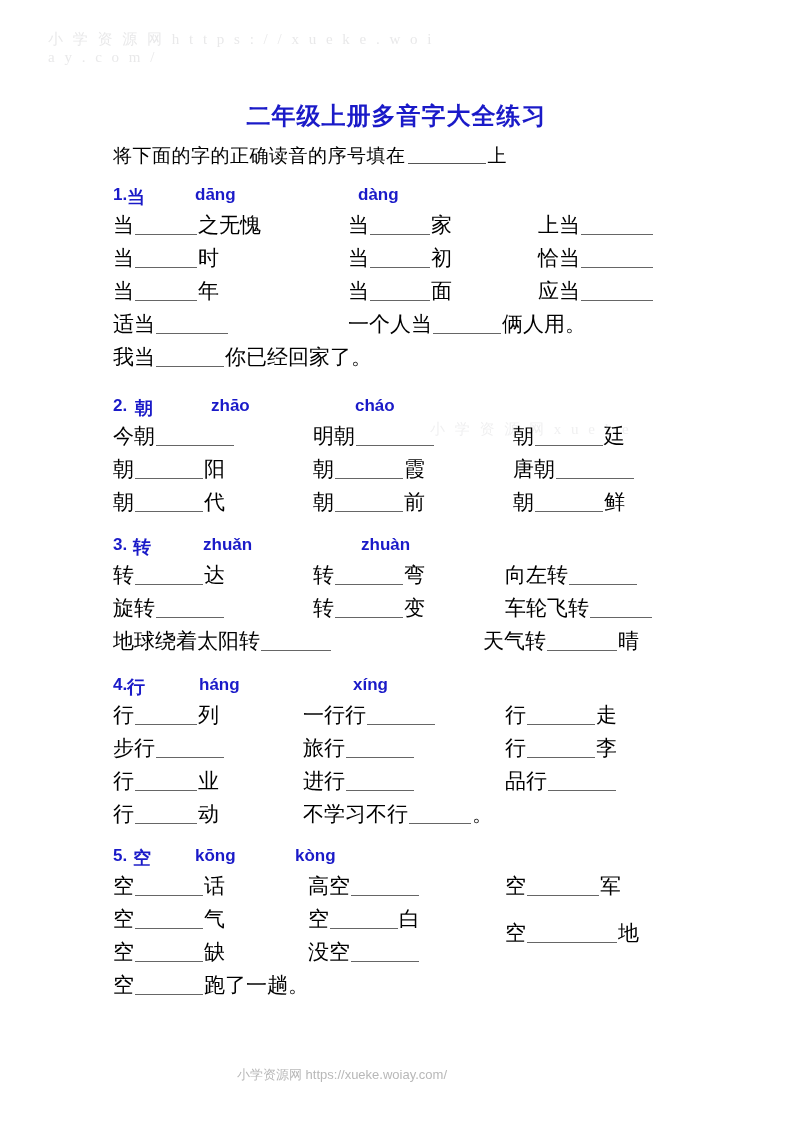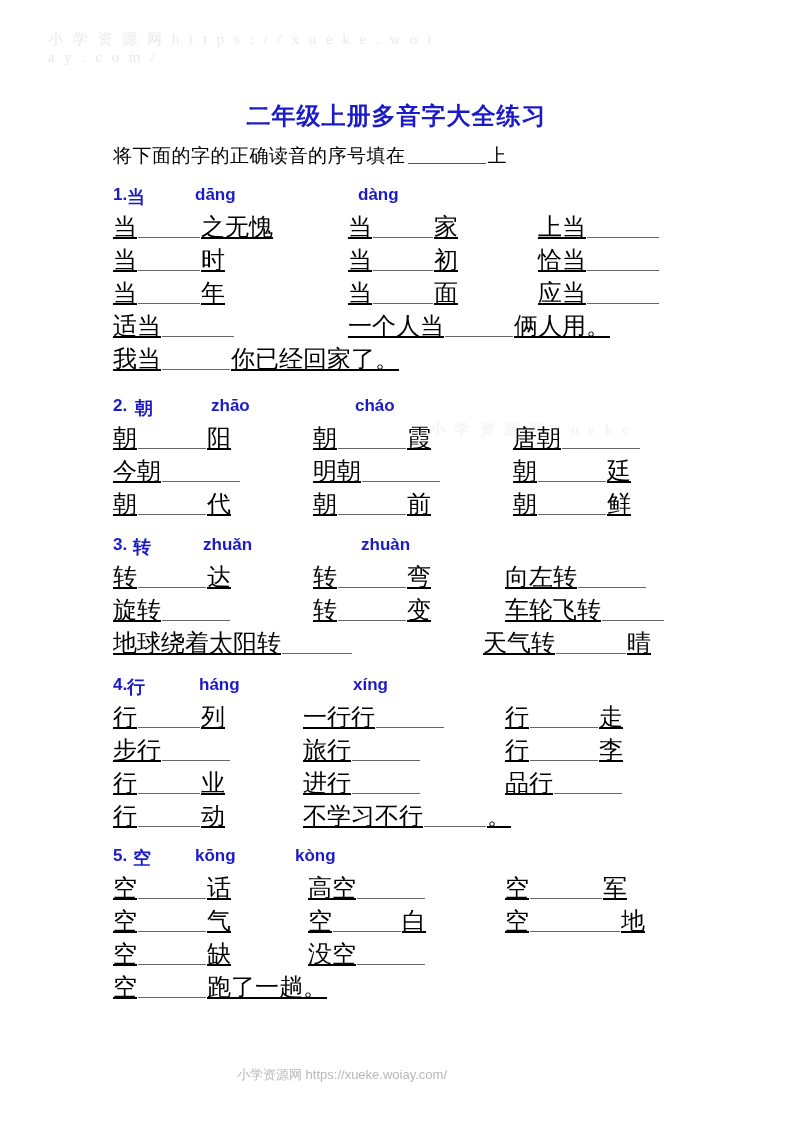--- a/index.html
+++ b/index.html
@@ -98,23 +98,22 @@
   .row {
     height: 33px;
     position: relative;
     white-space: nowrap;
     font-size: 18px;
   }
   .cell {
     position: absolute;
     top: 0;
     white-space: nowrap;
-    font-size: 24px;
-    font-family: "Liberation Serif", serif;
-    text-decoration: underline;
+    font-size: 21px;
+    font-family: "Liberation Serif", serif;
   }
   .u {
     display: inline-block;
     border-bottom: 1px solid #666;
     height: 17px;
     vertical-align: -3px;
     margin: 0 1px;
   }
   .footer {
     position: absolute;
@@ -173,28 +172,28 @@
         </div>
       </div>
       <div class="section" style="top: 396px;">
         <div class="sec-head" style="position: relative;">
           <span class="py" style="position: absolute; left: 0px; top: 0px;">2.</span>
           <span class="hz" style="position: absolute; left: 22px; top: 0px;">朝</span>
           <span class="py" style="position: absolute; left: 98px; top: 0px;">zhāo</span>
           <span class="py" style="position: absolute; left: 242px; top: 0px; text-align: right;">cháo</span>
         </div>
         <div class="row">
+          <div class="cell" style="left: 0px;"><span>今朝</span><span class="u" style="width: 78px;"></span></div>
+          <div class="cell" style="left: 200px;"><span>明朝</span><span class="u" style="width: 78px;"></span></div>
+          <div class="cell" style="left: 400px;"><span>朝</span><span class="u" style="width: 68px;"></span><span>廷</span></div>
+        </div>
+        <div class="row">
           <div class="cell" style="left: 0px;"><span>朝</span><span class="u" style="width: 68px;"></span><span>阳</span></div>
           <div class="cell" style="left: 200px;"><span>朝</span><span class="u" style="width: 68px;"></span><span>霞</span></div>
           <div class="cell" style="left: 400px;"><span>唐朝</span><span class="u" style="width: 78px;"></span></div>
-        </div>
-        <div class="row">
-          <div class="cell" style="left: 0px;"><span>今朝</span><span class="u" style="width: 78px;"></span></div>
-          <div class="cell" style="left: 200px;"><span>明朝</span><span class="u" style="width: 78px;"></span></div>
-          <div class="cell" style="left: 400px;"><span>朝</span><span class="u" style="width: 68px;"></span><span>廷</span></div>
         </div>
         <div class="row">
           <div class="cell" style="left: 0px;"><span>朝</span><span class="u" style="width: 68px;"></span><span>代</span></div>
           <div class="cell" style="left: 200px;"><span>朝</span><span class="u" style="width: 68px;"></span><span>前</span></div>
           <div class="cell" style="left: 400px;"><span>朝</span><span class="u" style="width: 68px;"></span><span>鲜</span></div>
         </div>
       </div>
       <div class="section" style="top: 535px;">
         <div class="sec-head" style="position: relative;">
           <span class="py" style="position: absolute; left: 0px; top: 0px;">3.</span>
@@ -252,21 +251,21 @@
           <span class="py" style="position: absolute; left: 182px; top: 0px;">kòng</span>
         </div>
         <div class="row">
           <div class="cell" style="left: 0px;"><span>空</span><span class="u" style="width: 68px;"></span><span>话</span></div>
           <div class="cell" style="left: 195px;"><span>高空</span><span class="u" style="width: 68px;"></span></div>
           <div class="cell" style="left: 392px;"><span>空</span><span class="u" style="width: 72px;"></span><span>军</span></div>
         </div>
         <div class="row">
           <div class="cell" style="left: 0px;"><span>空</span><span class="u" style="width: 68px;"></span><span>气</span></div>
           <div class="cell" style="left: 195px;"><span>空</span><span class="u" style="width: 68px;"></span><span>白</span></div>
-          <div class="cell" style="left: 392px;"><span>空</span><span class="u" style="width: 90px;"></span><span>地</span></div>
+          <div class="cell" style="left: 392px; margin-top: 14px;"><span>空</span><span class="u" style="width: 90px;"></span><span>地</span></div>
         </div>
         <div class="row">
           <div class="cell" style="left: 0px;"><span>空</span><span class="u" style="width: 68px;"></span><span>缺</span></div>
           <div class="cell" style="left: 195px;"><span>没空</span><span class="u" style="width: 68px;"></span></div>
         </div>
         <div class="row">
           <div class="cell" style="left: 0px;"><span>空</span><span class="u" style="width: 68px;"></span><span>跑了一趟。</span></div>
         </div>
       </div>
     </div>

